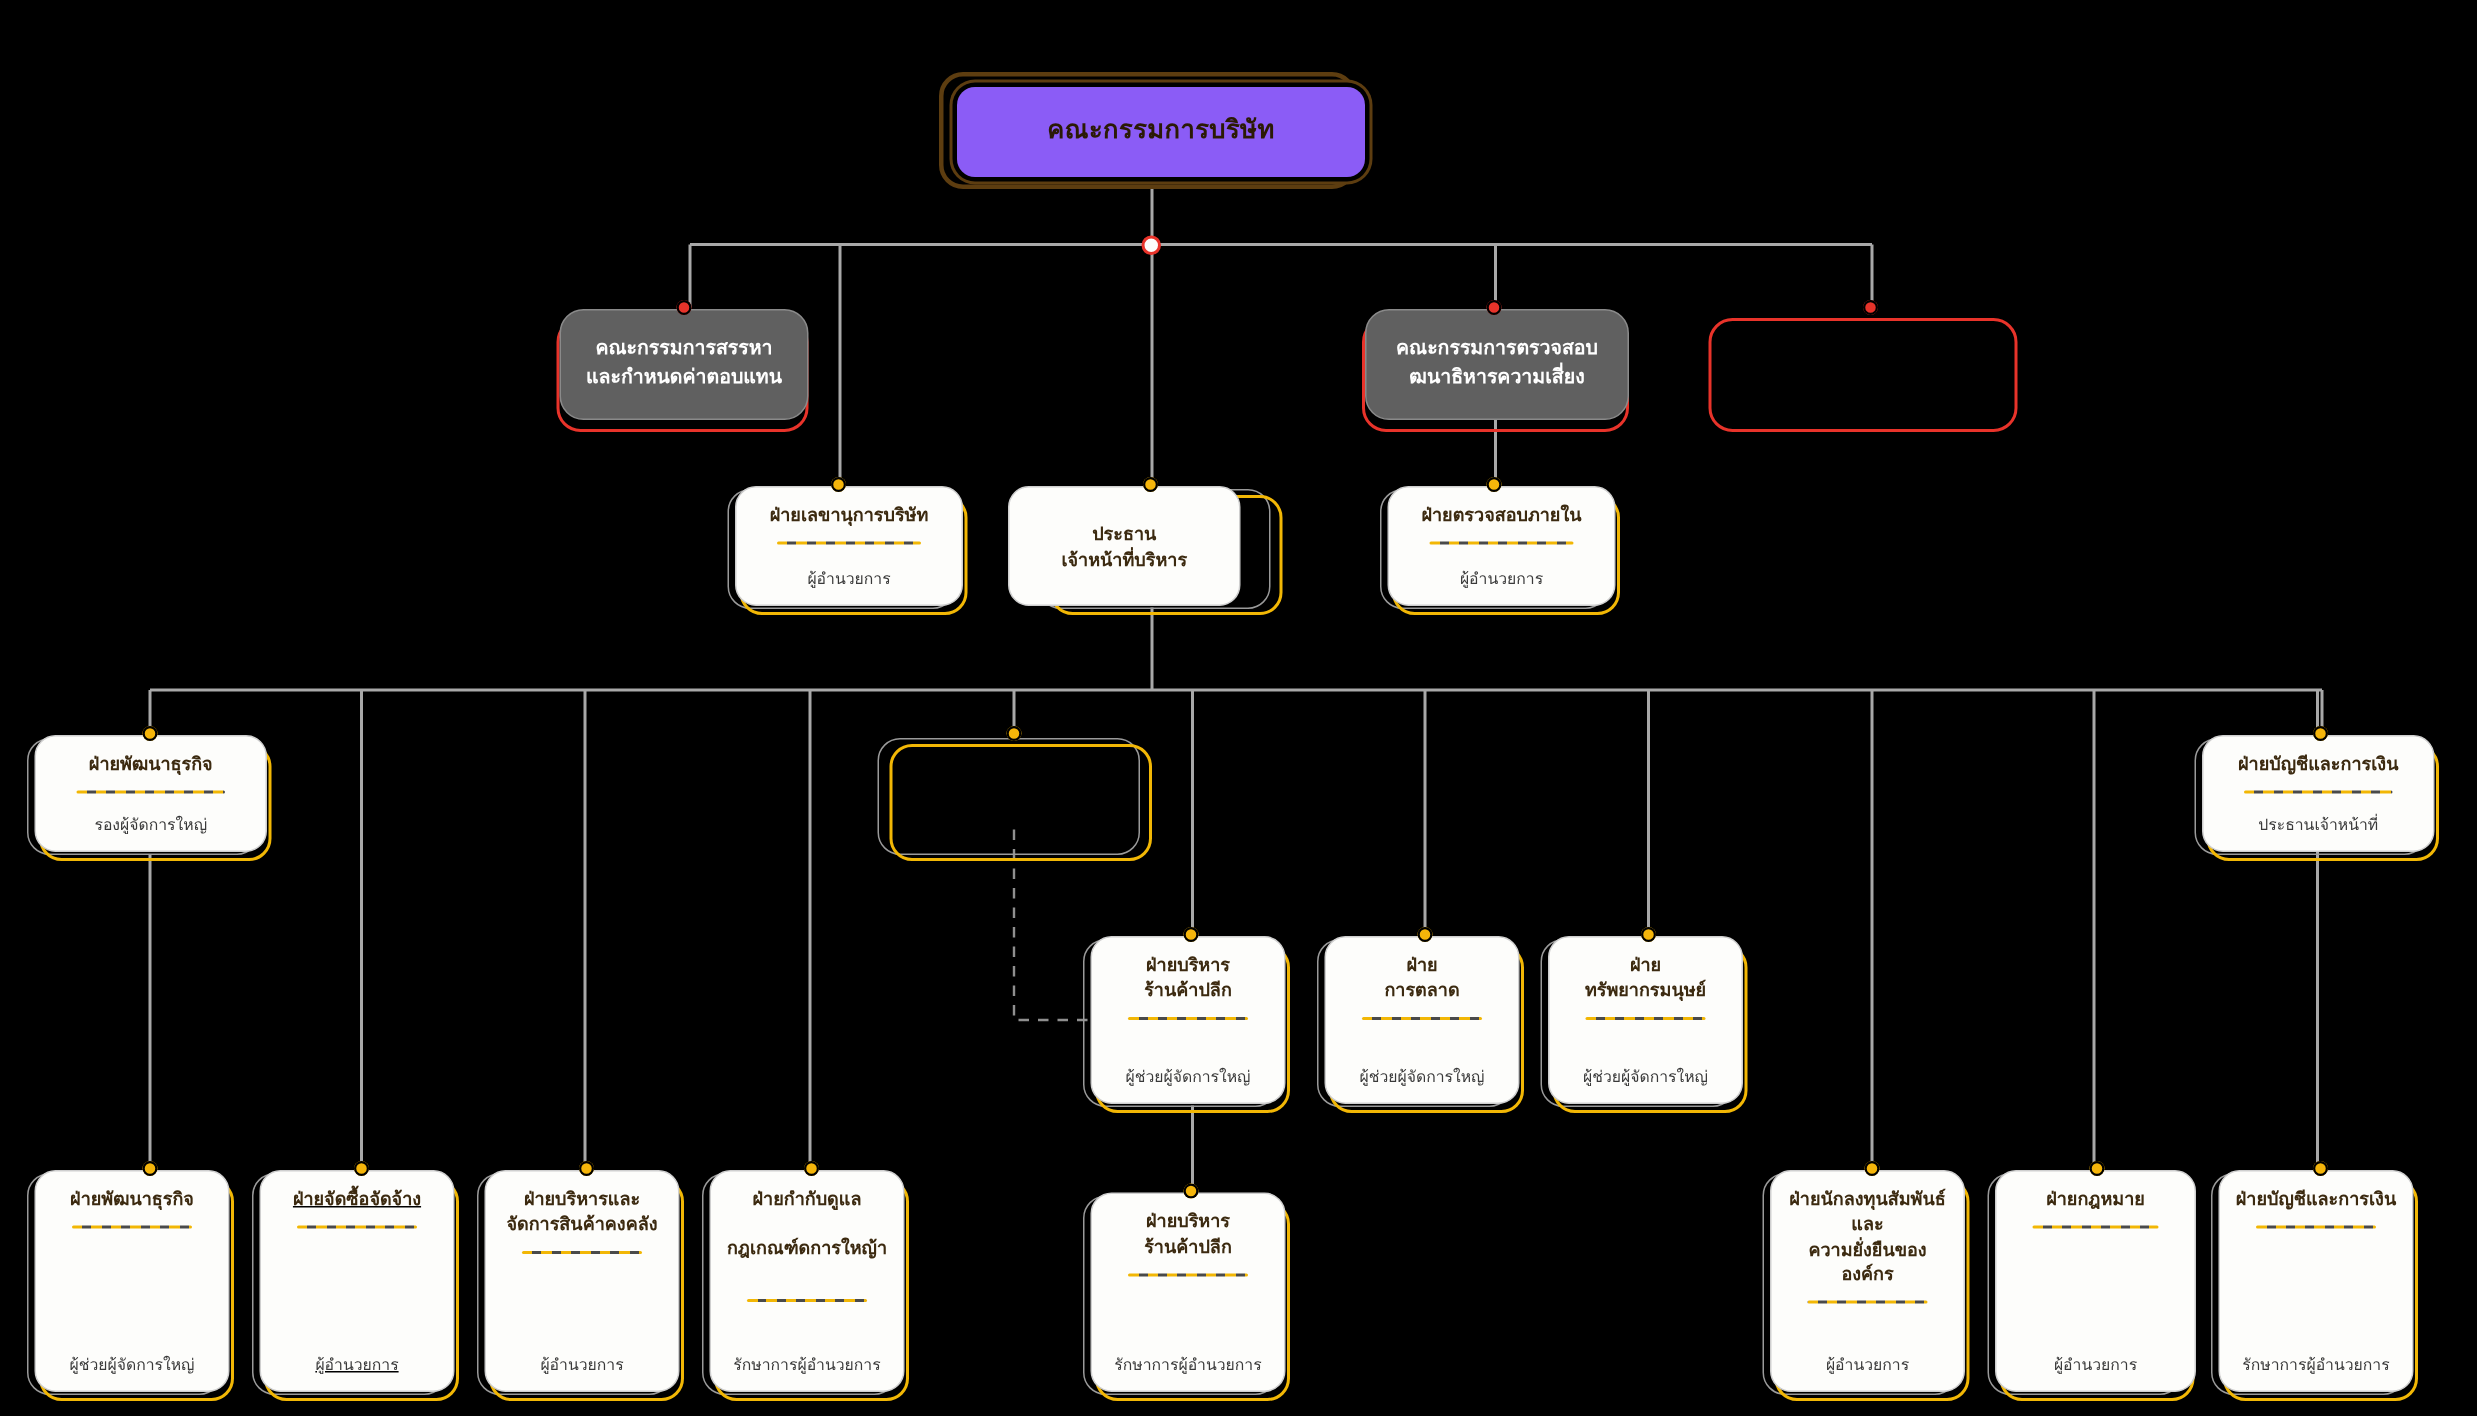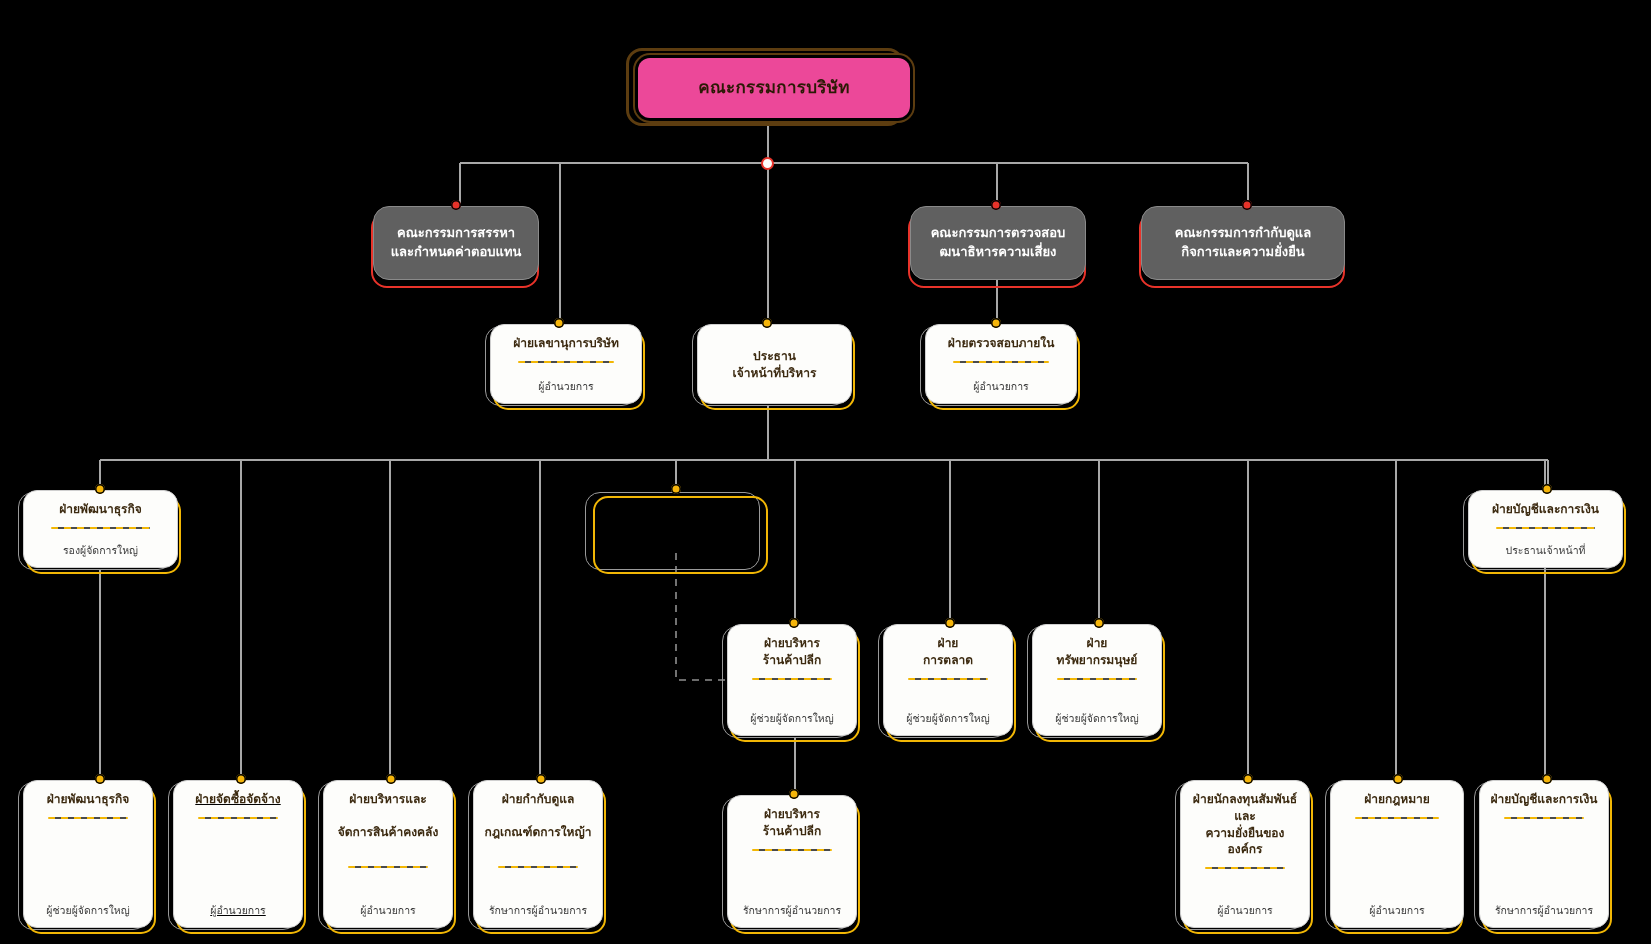--- a/index.html
+++ b/index.html
@@ -29,21 +29,21 @@
     display: flex;
     flex-direction: column;
     align-items: center;
     justify-content: center;
     text-align: center;
     z-index: 5;
   }
 
   
   .node.root {
-    background: #ec4899;
+    background: #8b5cf6;
     color: #2b1a05;
     border-radius: 12px;
     box-shadow: 0 0 0 3px #000,
                 0 0 0 5px #5d3d10;
   }
   .node.root .t {
     font-size: 17px;
     font-weight: 700;
     letter-spacing: .3px;
     line-height: 1.25;
@@ -200,38 +200,34 @@
   <div class="pin red" style="left:451px; top:200px;"></div>
 
   <div class="cm-accent" style="left:908px; top:212px; width:178px; height:76px;"></div>
   <div class="node committee" style="left:910px; top:206px; width:176px; height:74px;">
     <div class="t">คณะกรรมการตรวจสอบ</div>
     <div class="t">ฒนาธิหารความเสี่ยง</div>
   </div>
   <div class="pin red" style="left:991px; top:200px;"></div>
 
   <div class="cm-accent" style="left:1139px; top:212px; width:206px; height:76px;"></div>
-  <div class="node committee" style="left:1141px; top:206px; width:204px; height:74px;">
-    <div class="t">คณะกรรมการกำกับดูแล</div>
-    <div class="t">กิจการและความยั่งยืน</div>
-  </div>
   <div class="pin red" style="left:1242px; top:200px;"></div>
 
   <div class="unit-shadow" style="left:485px; top:326px; width:152px; height:80px;"></div>
   <div class="unit-accent" style="left:493px; top:330px; width:152px; height:80px;"></div>
   <div class="node unit" style="left:490px; top:324px; width:152px; height:80px;">
     <div class="t">ฝ่ายเลขานุการบริษัท</div>
     <div class="rule"></div>
     <div class="s">ผู้อำนวยการ</div>
   </div>
   <div class="pin gold" style="left:554px; top:318px;"></div>
 
   <div class="unit-shadow" style="left:692px; top:326px; width:155px; height:80px;"></div>
   <div class="unit-accent" style="left:700px; top:330px; width:155px; height:80px;"></div>
-  <div class="node unit" style="left:697px; top:324px; width:155px; height:80px; justify-content:center;">
+  <div class="node unit" style="left:672px; top:324px; width:155px; height:80px; justify-content:center;">
     <div class="t">ประธาน</div>
     <div class="t">เจ้าหน้าที่บริหาร</div>
   </div>
   <div class="pin gold" style="left:762px; top:318px;"></div>
 
   <div class="unit-shadow" style="left:920px; top:326px; width:152px; height:80px;"></div>
   <div class="unit-accent" style="left:928px; top:330px; width:152px; height:80px;"></div>
   <div class="node unit" style="left:925px; top:324px; width:152px; height:80px;">
     <div class="t">ฝ่ายตรวจสอบภายใน</div>
     <div class="rule"></div>
@@ -306,21 +302,21 @@
   <div class="node unit" style="left:173px; top:780px; width:130px; height:148px;text-decoration:underline;">
     <div class="t">ฝ่ายจัดซื้อจัดจ้าง</div>
     <div class="t"></div>
     <div class="rule"></div>
     <div class="s">ผู้อำนวยการ</div>
   </div>
   <div class="pin gold" style="left:236px; top:774px;"></div>
 
   <div class="unit-shadow" style="left:318px; top:782px; width:130px; height:148px;"></div>
   <div class="unit-accent" style="left:326px; top:786px; width:130px; height:148px;"></div>
-  <div class="node unit" style="left:323px; top:780px; width:130px; height:148px;gap:16px;">
+  <div class="node unit" style="left:323px; top:780px; width:130px; height:148px;">
     <div class="t">ฝ่ายบริหารและ</div>
     <div class="t">จัดการสินค้าคงคลัง</div>
     <div class="rule"></div>
     <div class="s">ผู้อำนวยการ</div>
   </div>
   <div class="pin gold" style="left:386px; top:774px;"></div>
 
   <div class="unit-shadow" style="left:468px; top:782px; width:130px; height:148px;"></div>
   <div class="unit-accent" style="left:476px; top:786px; width:130px; height:148px;"></div>
   <div class="node unit" style="left:473px; top:780px; width:130px; height:148px;gap:16px;">

